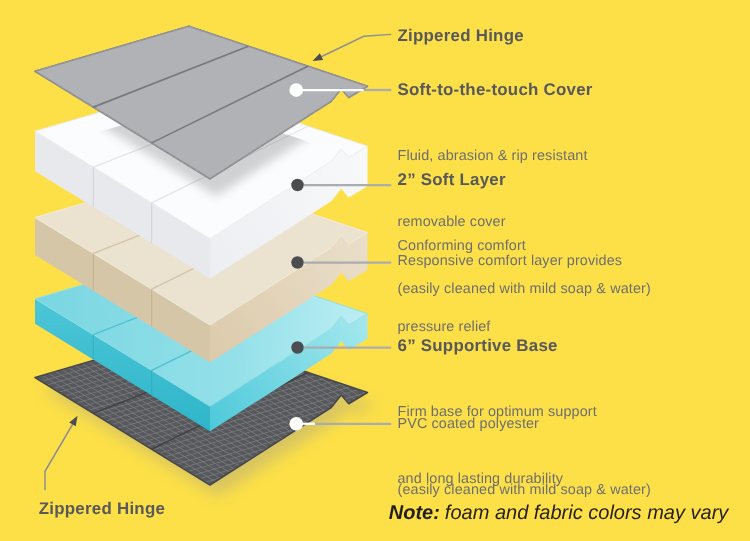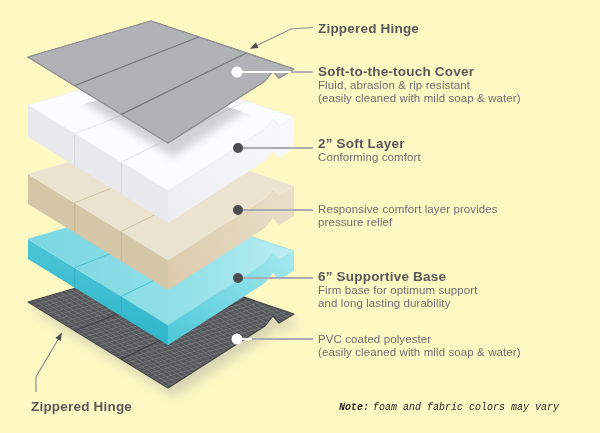--- a/index.html
+++ b/index.html
@@ -1,36 +1,36 @@
 <!DOCTYPE html>
 <html><head>
 <meta charset="utf-8">
 <style>
   html,body{margin:0;padding:0;background:#ffffff;}
   #stage{
-    position:relative;width:600px;height:433px;background:#fef9c3;overflow:hidden;
+    position:relative;width:600px;height:433px;background:#fde047;overflow:hidden;
     font-family:"Liberation Sans", sans-serif;
   }
   #art{position:absolute;left:0;top:0;}
   .callout{position:absolute;left:318px;}
   .c-title{
     font-size:13.5px;font-weight:bold;color:#58595b;letter-spacing:.2px;line-height:1.12;
     white-space:nowrap;
   }
   .c-desc{
-    font-size:11.5px;color:#6d6e71;line-height:13px;letter-spacing:.1px;white-space:nowrap;
+    font-size:11.5px;color:#6d6e71;line-height:13px;letter-spacing:.1px;white-space:nowrap;margin-top:40px;
   }
   .c-desc:first-of-type{margin-top:2px;}
   #bottom-hinge-label{
     position:absolute;left:31px;top:399px;font-size:13.5px;font-weight:bold;
     color:#58595b;letter-spacing:.2px;white-space:nowrap;
   }
   #note{
-    position:absolute;left:339px;top:402px;font-size:10px;color:#231f20;
-    font-style:italic;white-space:nowrap;font-family:Liberation Mono, monospace;
+    position:absolute;left:311px;top:402px;font-size:16px;color:#231f20;
+    font-style:italic;white-space:nowrap;
   }
   #note .note-label{font-weight:bold;margin-right:4px;}
 </style>
 </head>
 <body>
 
 <div id="stage">
 
   <svg id="art" width="600" height="433" viewBox="0 0 600 433">
     <defs>
@@ -164,20 +164,21 @@
     </g>
   </svg>
 
   <div class="callout" style="top:21px">
     <div class="c-title">Zippered Hinge</div>
   </div>
 
   <div class="callout" style="top:64px">
     <div class="c-title">Soft-to-the-touch Cover</div>
     <div class="c-desc">Fluid, abrasion &amp; rip resistant</div>
+    <div class="c-desc">removable cover</div>
     <div class="c-desc">(easily cleaned with mild soap &amp; water)</div>
   </div>
 
   <div class="callout" style="top:136px">
     <div class="c-title">2” Soft Layer</div>
     <div class="c-desc">Conforming comfort</div>
   </div>
 
   <div class="callout" style="top:201px">
     <div class="c-desc">Responsive comfort layer provides</div>

